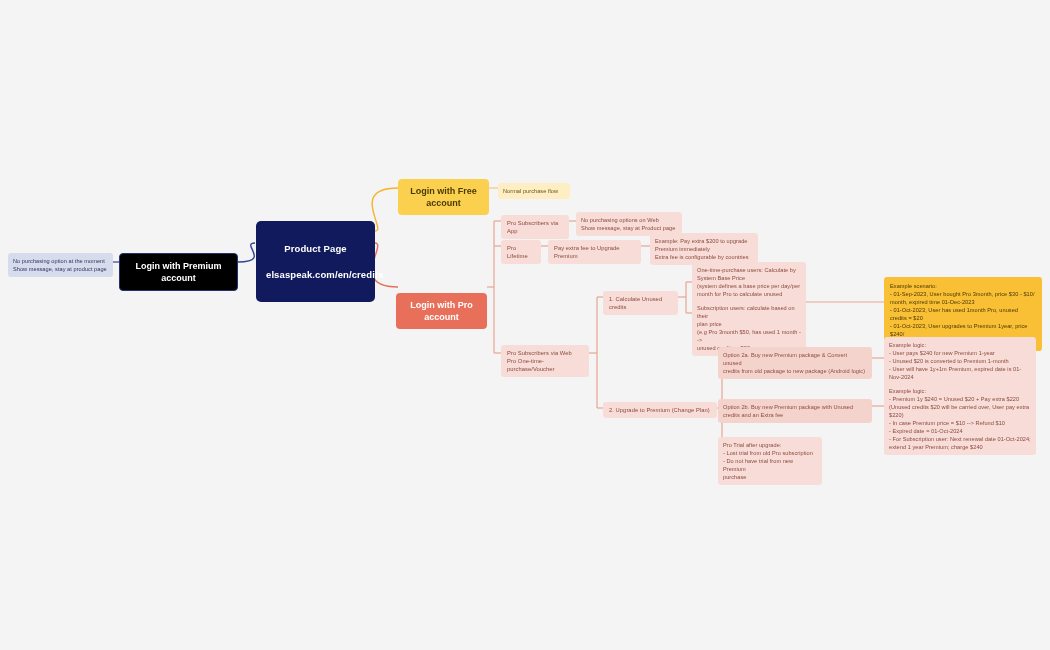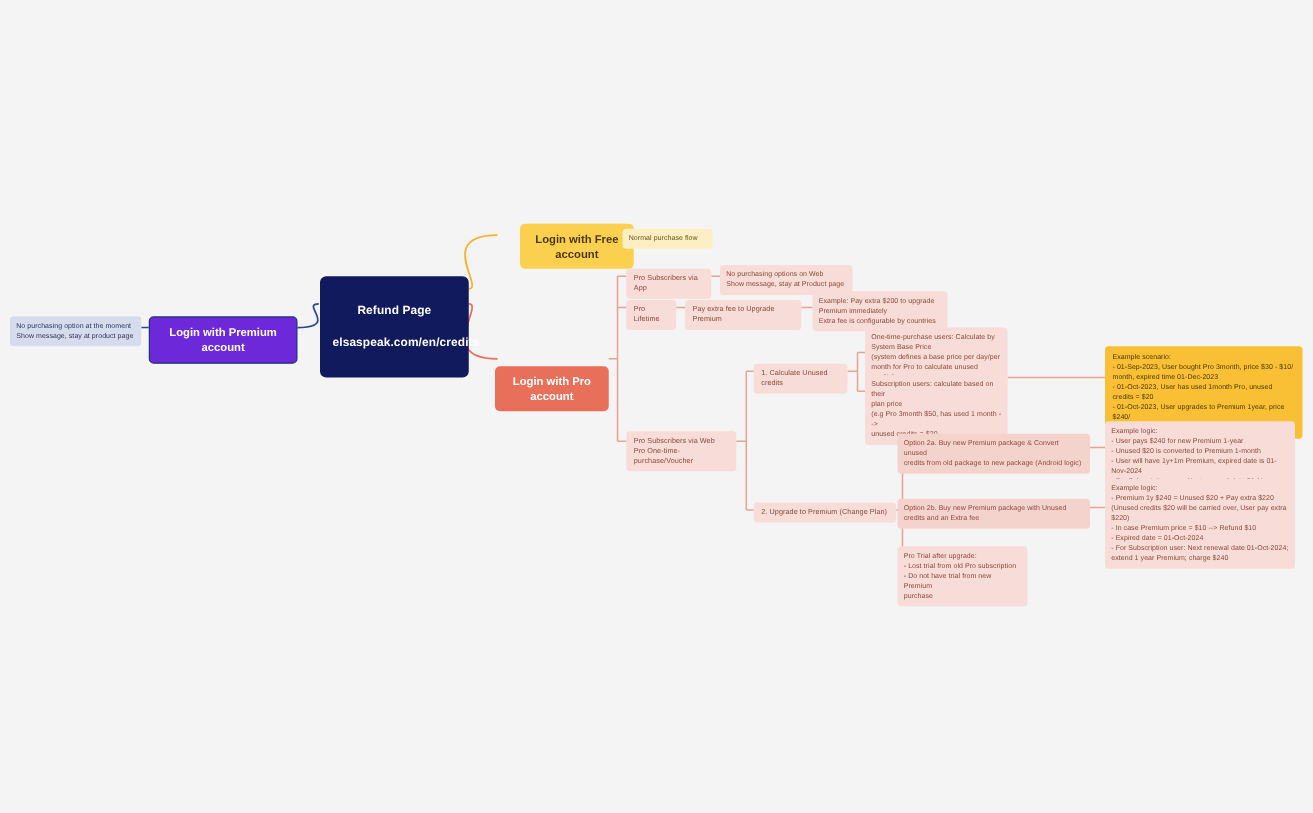--- a/index.html
+++ b/index.html
@@ -51,21 +51,21 @@
   .l1 {
     font-size: 9px;
     font-weight: bold;
     text-align: center;
     padding: 6px 9px;
     border-radius: 4px;
     line-height: 12px;
   }
   .l1.free { background: #fcd04f; color: #4a3a05; }
   .l1.pro  { background: #e8705b; color: #ffffff; }
-  .l1.premium { background: #6d28d9; color: #ffffff; border:1px solid #1d3277; }
+  .l1.premium { background: #000000; color: #ffffff; border:1px solid #1d3277; }
 
   
   .pale {
     font-size: 5.6px;
     line-height: 8px;
     padding: 4px 5px;
     border-radius: 3px;
     letter-spacing: .05px;
   }
   .pale.blue { background: #d7dced; color: #2a3560; }
@@ -126,25 +126,25 @@
     <path d="M722,358 L722,452" stroke="#e8a392" stroke-width="1.2" fill="none"></path>
     <path d="M722,358 L728,358" stroke="#e8a392" stroke-width="1.2" fill="none"></path>
     <path d="M722,406 L728,406" stroke="#e8a392" stroke-width="1.2" fill="none"></path>
     <path d="M722,452 L728,452" stroke="#e8a392" stroke-width="1.2" fill="none"></path>
 
     <path d="M872,358 L884,358" stroke="#e8a392" stroke-width="1.2" fill="none"></path>
     <path d="M872,406 L884,406" stroke="#e8a392" stroke-width="1.2" fill="none"></path>
   </svg>
 
   <div class="node root" style="left:256px; top:221px; width:119px;">
-    <div>Refund Page</div>
+    <div>Product Page</div>
     <div>elsaspeak.com/en/credits</div>
   </div>
 
-  <div class="node l1 free" style="left:416px; top:179px; width:91px;">Login with Free account</div>
+  <div class="node l1 free" style="left:398px; top:179px; width:91px;">Login with Free account</div>
   <div class="node pale yellowlite" style="left:498px; top:183px; width:72px;">Normal purchase flow</div>
 
   <div class="node l1 premium" style="left:119px; top:253px; width:119px;">Login with Premium account</div>
   <div class="node pale blue" style="left:8px; top:253px; width:105px;">No purchasing option at the moment
 Show message, stay at product page</div>
 
   <div class="node l1 pro" style="left:396px; top:293px; width:91px;">Login with Pro account</div>
 
   <div class="node pale branchlabel" style="left:501px; top:215px; width:68px;">Pro Subscribers via App</div>
   <div class="node pale pink" style="left:576px; top:212px; width:106px;">No purchasing options on Web

